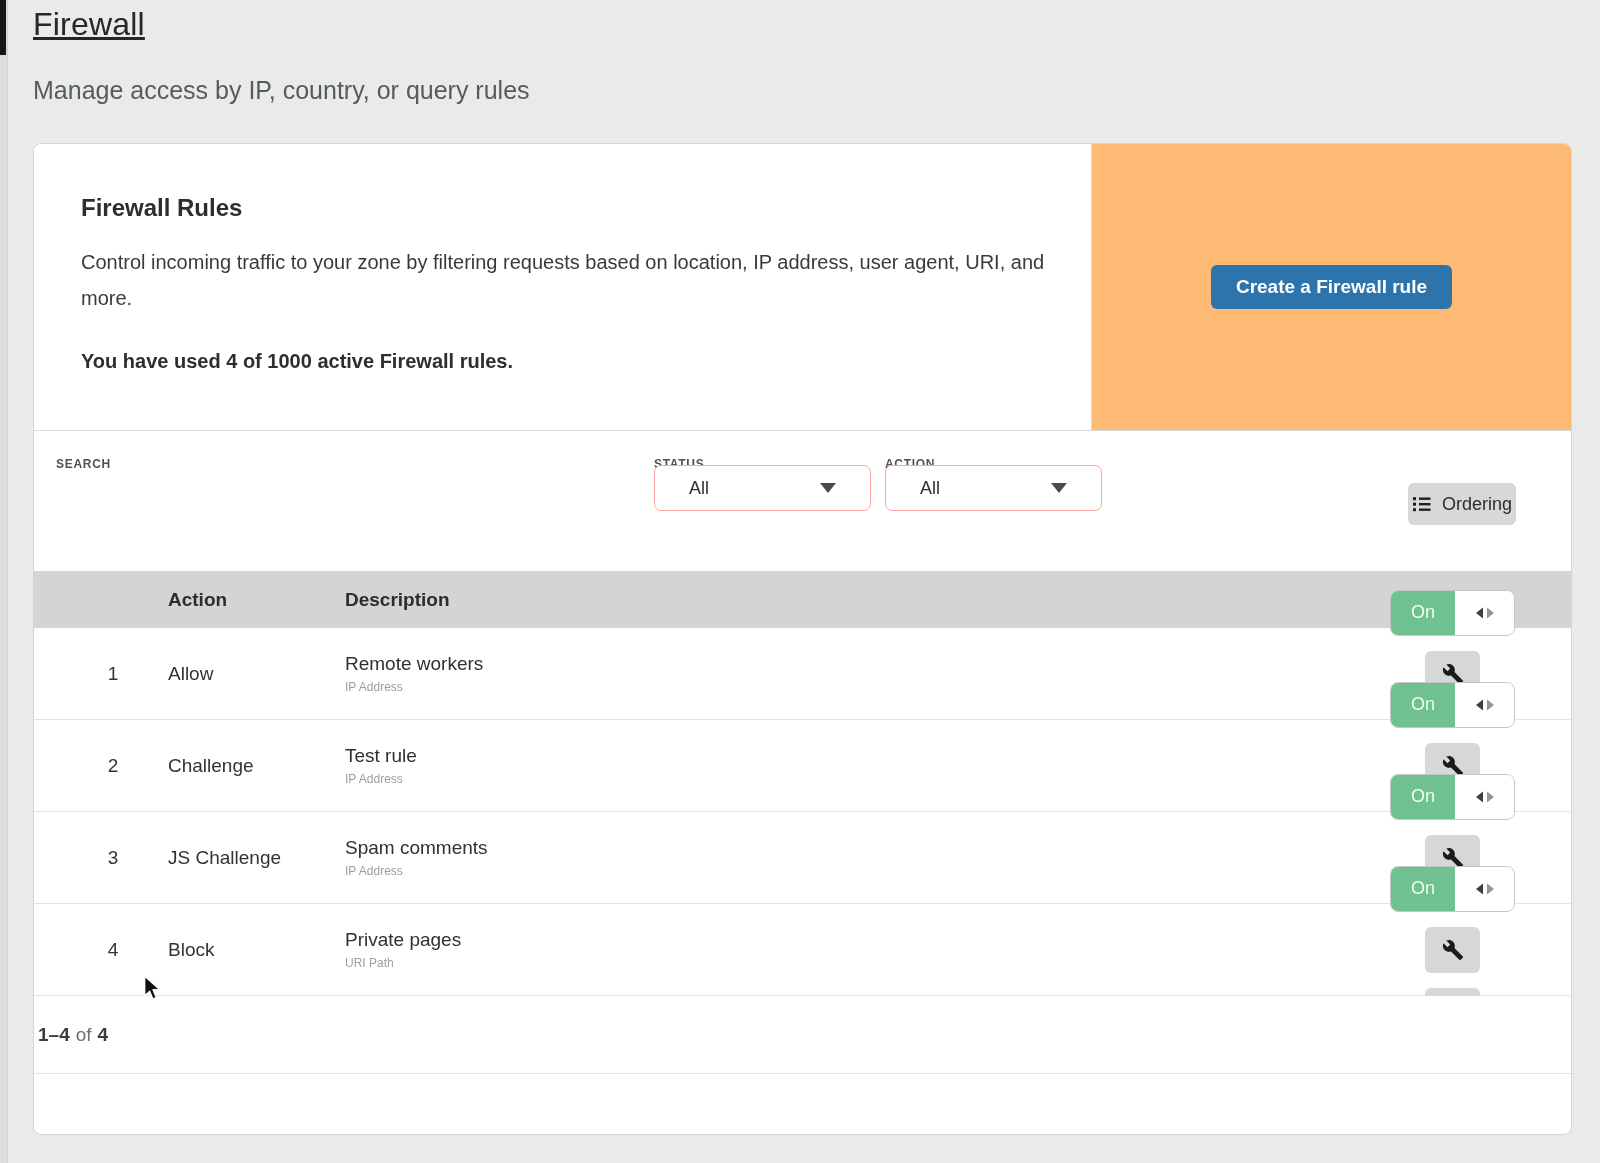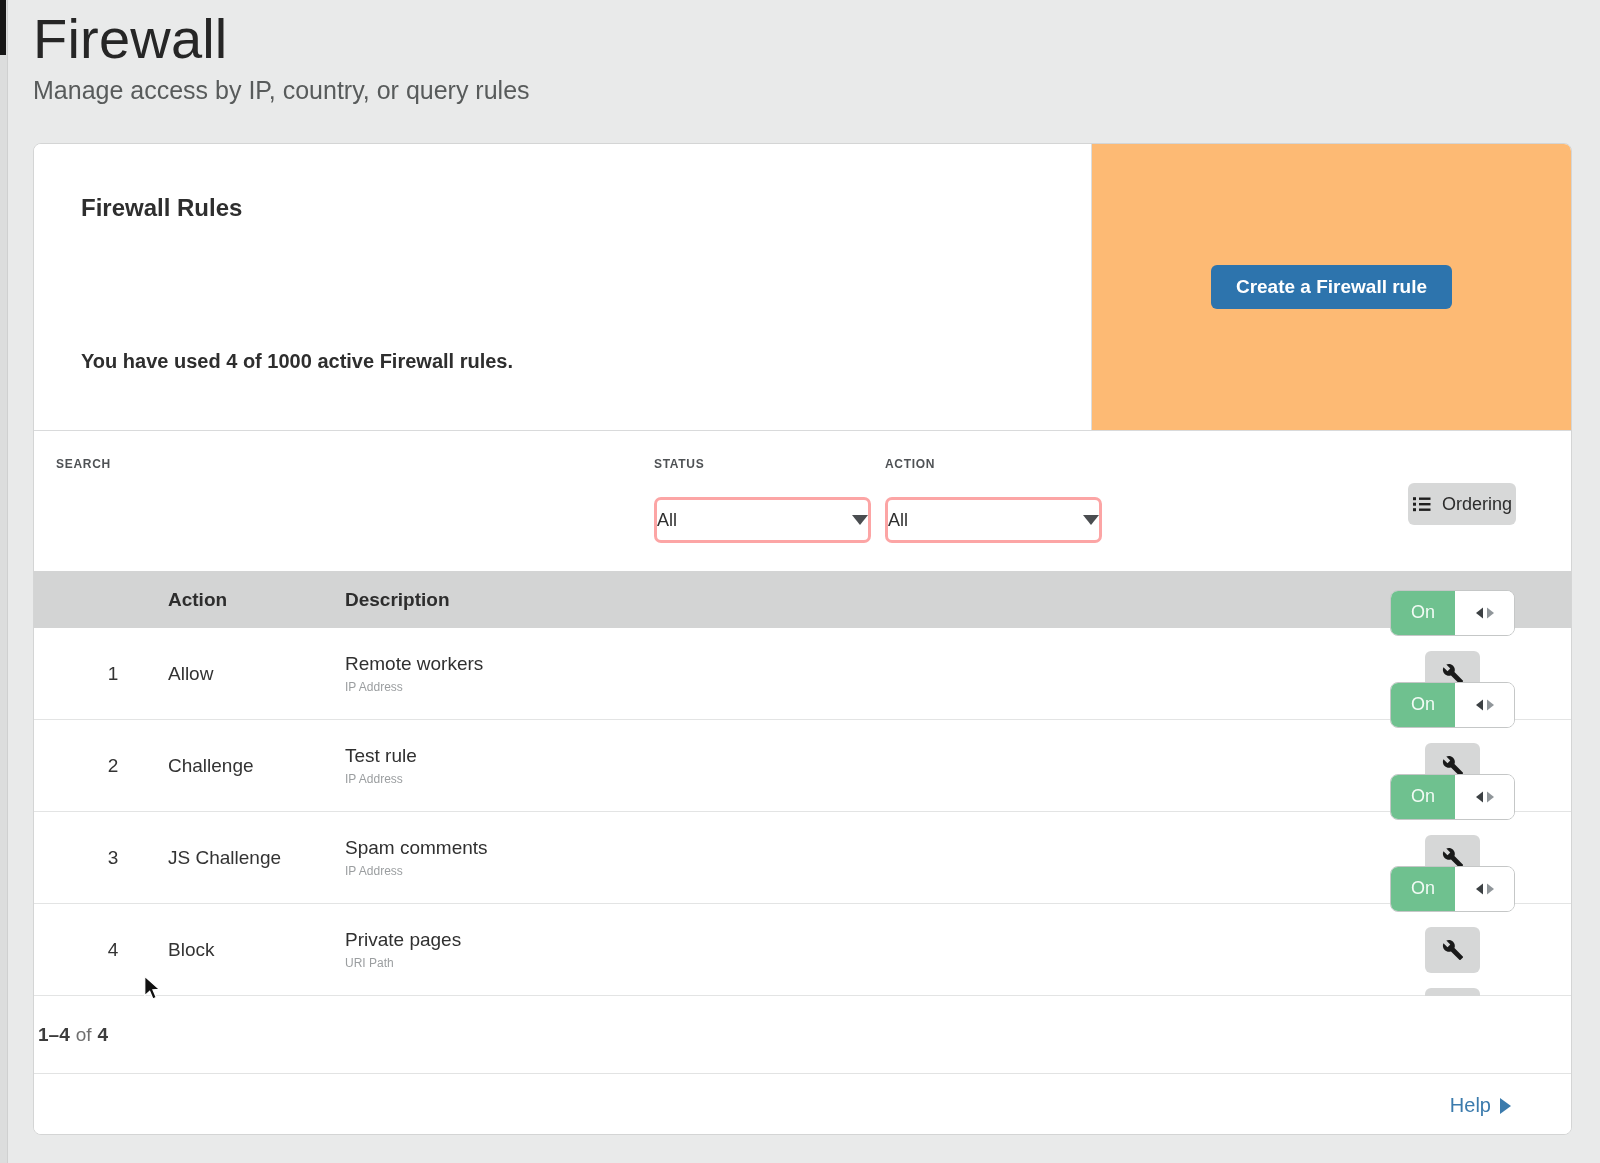--- a/index.html
+++ b/index.html
@@ -13,21 +13,21 @@
   }
   .left-edge {
     position:absolute; left:0; top:0; width:8px; height:1163px;
     background:#dcdddd; border-right:1px solid #cfd0d0;
   }
   .edge-sliver {
     position:absolute; left:0; top:0; width:6px; height:55px; background:#161616;
   }
   .page-title {
     position:absolute; left:33px; top:6px;
-    font-size:56px; font-weight:500; color:#262626; letter-spacing:0.2px;
+    font-size:32px; font-weight:500; color:#262626; letter-spacing:0.2px;text-decoration:underline;
   }
   .page-subtitle {
     position:absolute; left:33px; top:76px;
     font-size:25px; font-weight:400; color:#585b5b;
   }
   .card {
     position:absolute; left:33px; top:143px; width:1539px; height:992px;
     background:#ffffff; border:1px solid #d4d5d5; border-radius:8px;
     overflow:hidden;
   }
@@ -61,23 +61,23 @@
     position:absolute; left:22px; top:50px; width:585px; height:46px;
     border:1px solid #949699; border-radius:7px; background:#fff;
     display:flex; align-items:center; padding:0 12px;
   }
   .search-box input {
     border:none; outline:none; flex:1; font-family:inherit;
     font-size:18px; color:#2f2f2f; margin-left:9px; background:transparent;
   }
   .search-box input::placeholder { color:#75787a; }
   .select {
-    position:absolute; top:66px; width:217px; height:46px;
-    border:3px solid #fca5a5; border-radius:7px; background:#fff;
-    display:flex; align-items:center; padding:0 0;
+    position:absolute; top:34px; width:217px; height:46px;
+    border:1px solid #fca5a5; border-radius:7px; background:#fff;
+    display:flex; align-items:center; padding:0 34px;
     font-size:18px; color:#2f2f2f; cursor:pointer;
   }
   .sel-status { left:620px; }
   .sel-action { left:851px; }
   .select .caret {
     margin-left:auto; width:0; height:0;
     border-left:8px solid transparent; border-right:8px solid transparent;
     border-top:10px solid #4a4d50;
   }
   .ordering-btn {
@@ -152,20 +152,21 @@
 <div class="edge-sliver"></div>
 
 <div class="page-title">Firewall</div>
 <div class="page-subtitle">Manage access by IP, country, or query rules</div>
 
 <div class="card">
 
   <div class="card-top">
     <div class="card-top-left">
       <div class="card-heading">Firewall Rules</div>
+      <div class="card-desc">Control incoming traffic to your zone by filtering requests based on location, IP address, user agent, URI, and more.</div>
       <div class="card-usage">You have used 4 of 1000 active Firewall rules.</div>
     </div>
     <div class="card-top-right">
       <button class="create-btn">Create a Firewall rule</button>
     </div>
   </div>
 
   <div class="filters">
     <span class="filter-label lbl-search">SEARCH</span>
 
@@ -326,24 +327,18 @@
     </div>
 
   </div>
 
   <div class="pager">
     <span class="strong">1–4</span>
     <span class="dim">of</span>
     <span class="strong">4</span>
   </div>
 
-  <div class="help-row">
-    <a class="help-link">
-      <span>Help</span>
-      <span class="help-arrow"></span>
-    </a>
-  </div>
 
 </div>
 
 <svg class="cursor" width="24" height="26" viewBox="0 0 16 22">
   <path d="M1 1 L1 17.5 L5.2 13.8 L7.9 20.3 L10.8 19 L8 12.6 L13.6 12.2 Z" fill="#111111" stroke="#ffffff" stroke-width="1.1"></path>
 </svg>
 
 </body></html>

